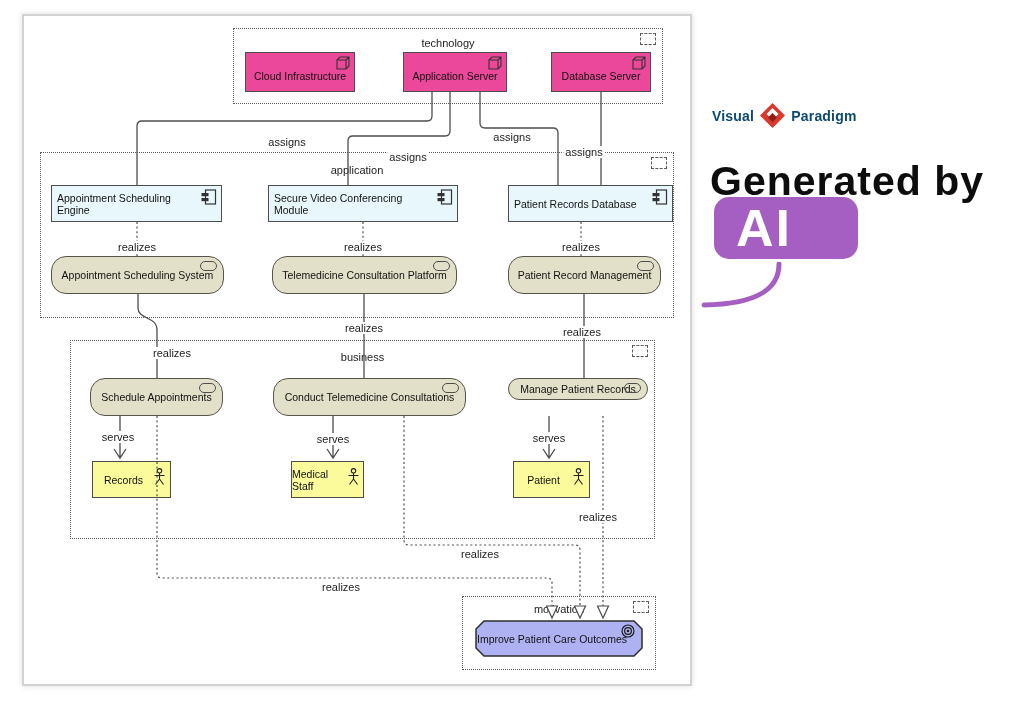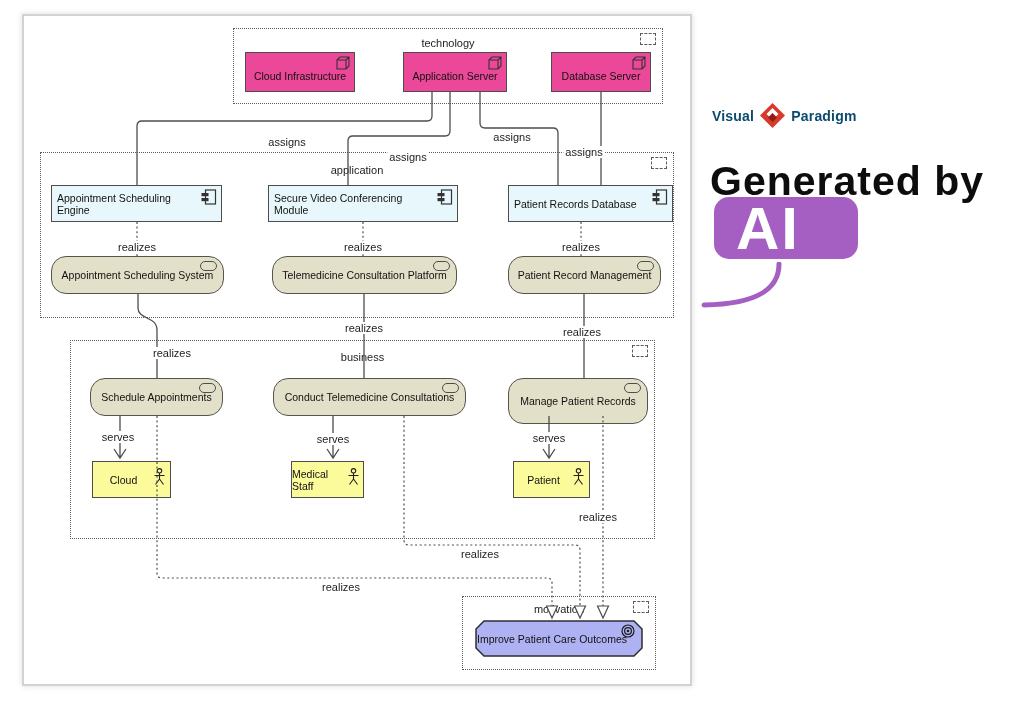--- a/index.html
+++ b/index.html
@@ -38,21 +38,21 @@
   .edge-label{position:absolute;z-index:6;transform:translateX(-50%);background:#fff;
               font-size:11px;color:#222;padding:0 2px;white-space:nowrap;line-height:1.1;}
 
   
   .vp-row{position:absolute;left:712px;top:102px;display:flex;align-items:center;z-index:3;}
   .vp-word{font-size:14px;font-weight:bold;color:#0c4a6e;letter-spacing:.2px;}
   .vp-diamond{margin:0 5px;}
   .genby{position:absolute;left:710px;top:138px;font-size:41px;font-weight:600;color:#0d0d0d;
          letter-spacing:1px;z-index:3;margin-top:20px;}
   .ai-badge{position:absolute;left:714px;top:197px;width:122px;height:62px;background:#a55fc2;
-            border-radius:15px;color:#fff;font-size:60px;font-weight:bold;display:flex;
+            border-radius:15px;color:#fff;font-size:52px;font-weight:bold;display:flex;
             align-items:center;padding-left:22px;z-index:3;letter-spacing:2px;}
   .swoosh{position:absolute;left:698px;top:262px;z-index:3;}
 </style>
 </head>
 <body>
 
 <div id="canvas">
   <div class="page"></div>
 
   <div class="group" style="left:233px;top:28px;width:428px;height:74px;">
@@ -130,27 +130,27 @@
   </div>
 
   <div class="shape rounded" style="left:508px;top:256px;width:153px;height:38px;">
     <span>Patient Record Management</span>
     <span class="oval-icon"></span>
   </div>
   <div class="shape rounded" style="left:273px;top:378px;width:193px;height:38px;">
     <span>Conduct Telemedicine Consultations</span>
     <span class="oval-icon"></span>
   </div>
-  <div class="shape rounded" style="left:508px;top:378px;width:140px;height:46px;">
+  <div class="shape rounded" style="left:508px;top:378px;width:140px;height:22px;">
     <span>Manage Patient Records</span>
     <span class="oval-icon"></span>
   </div>
 
   <div class="shape actor" style="left:92px;top:461px;width:79px;height:37px;">
-    <span>Cloud</span>
+    <span>Records</span>
     <svg style="position:absolute;top:6px;right:5px;" width="11" height="18" viewBox="0 0 11 18">
       <circle cx="5.5" cy="2.8" r="2.2" fill="none" stroke="#222" stroke-width="1.1"></circle>
       <path d="M5.5 5 V11 M0.5 7.5 H10.5 M5.5 11 L1.5 16.5 M5.5 11 L9.5 16.5" fill="none" stroke="#222" stroke-width="1.1"></path>
     </svg>
   </div>
   <div class="shape actor" style="left:291px;top:461px;width:73px;height:37px;">
     <span>Medical Staff</span>
     <svg style="position:absolute;top:6px;right:4px;" width="11" height="18" viewBox="0 0 11 18">
       <circle cx="5.5" cy="2.8" r="2.2" fill="none" stroke="#222" stroke-width="1.1"></circle>
       <path d="M5.5 5 V11 M0.5 7.5 H10.5 M5.5 11 L1.5 16.5 M5.5 11 L9.5 16.5" fill="none" stroke="#222" stroke-width="1.1"></path>

